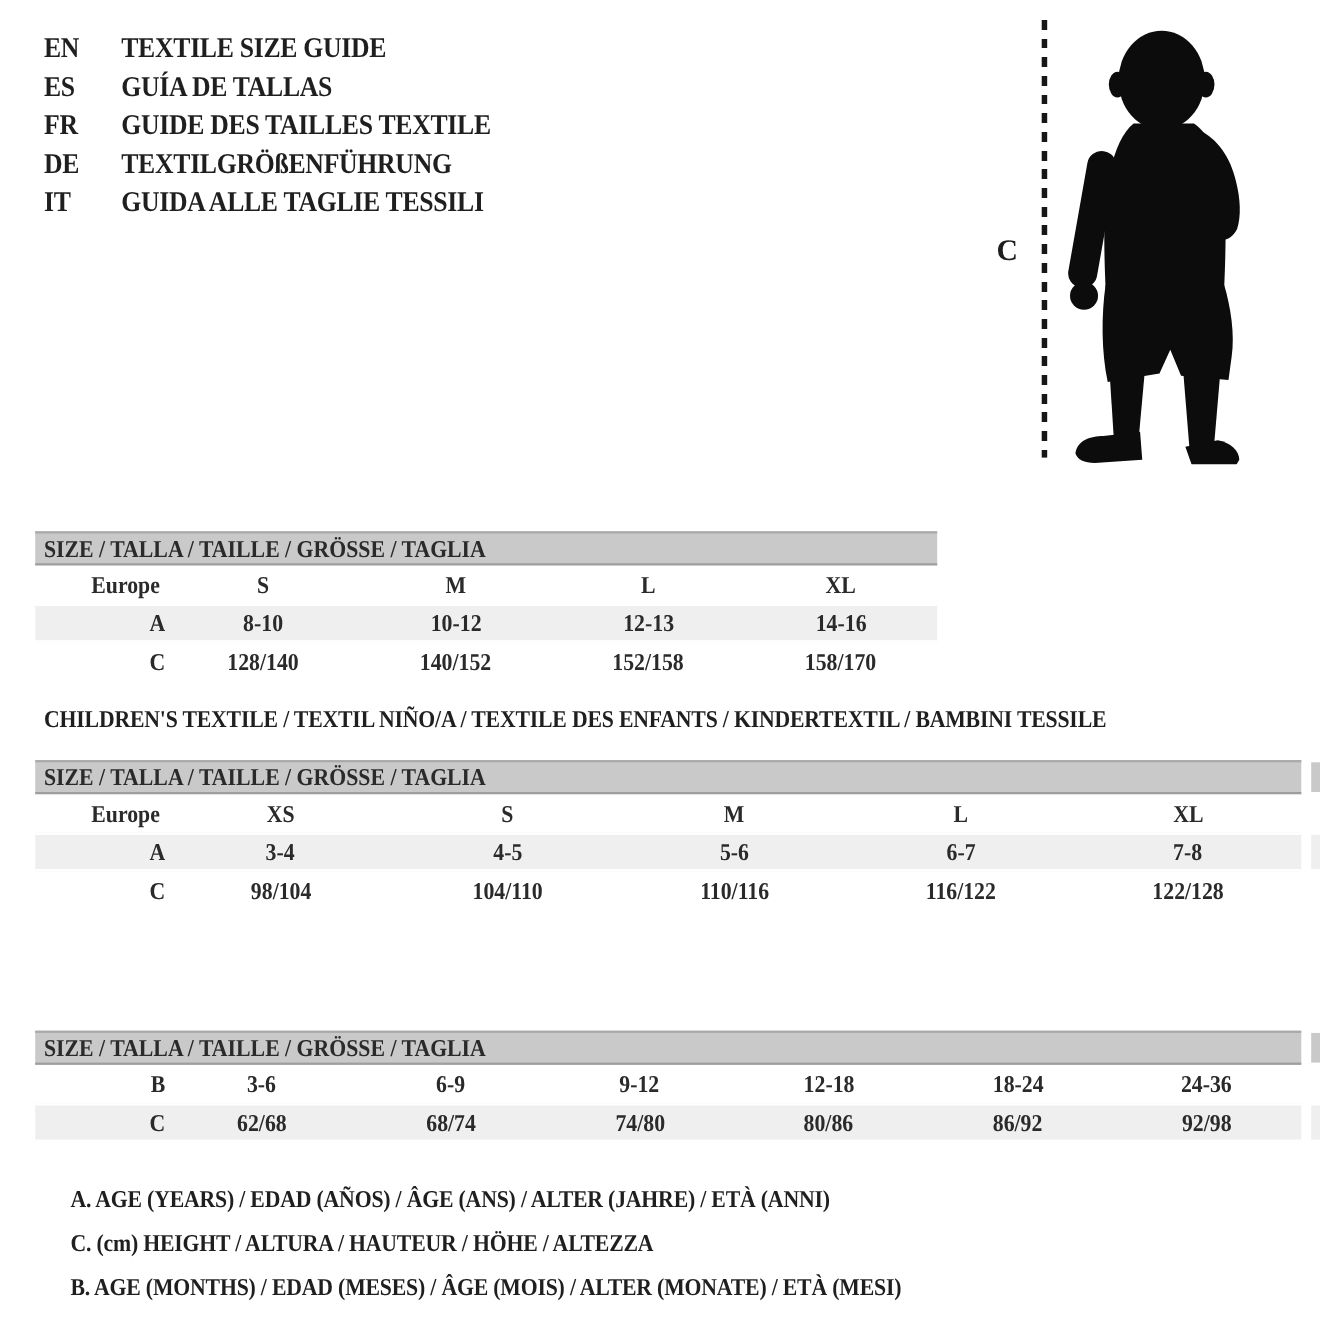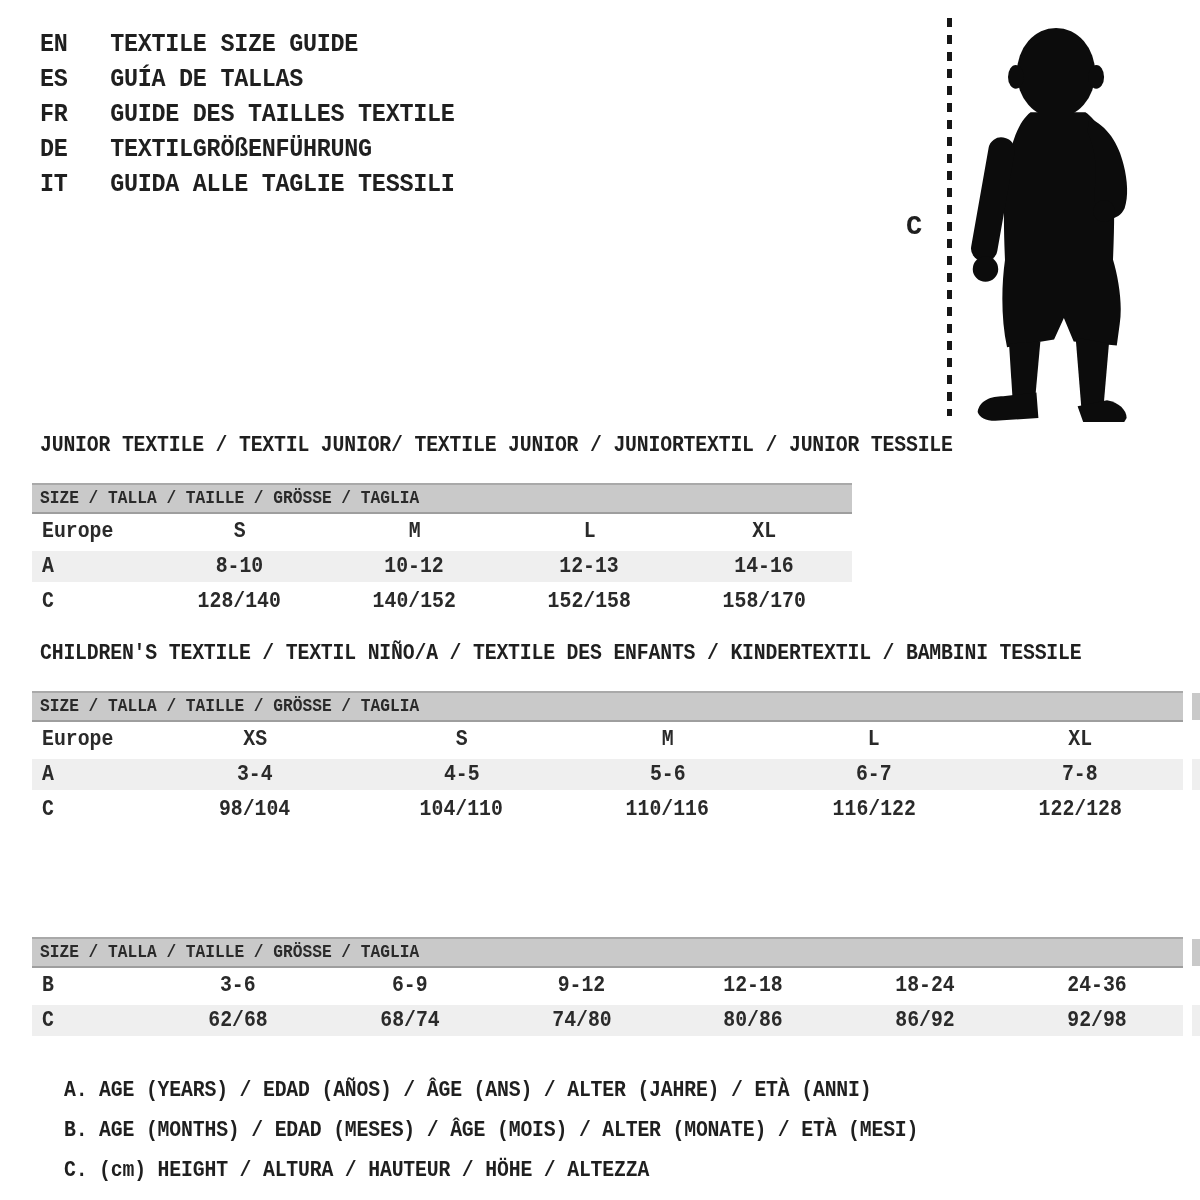--- a/index.html
+++ b/index.html
@@ -1,17 +1,17 @@
 <!DOCTYPE html>
 <html><head>
 <meta charset="utf-8">
 <style>
   html,body{margin:0;padding:0;background:#ffffff;}
   .canvas{position:relative;width:1200px;height:1200px;background:#fff;overflow:hidden;
-          font-family:Liberation Mono, monospace;color:#1f1f1f;}
+          font-family:Liberation Serif, serif;color:#1f1f1f;}
   
   .cnd{display:inline-block;transform:scaleX(0.9);transform-origin:0 50%;white-space:nowrap;}
   .cnd-c{display:inline-block;transform:scaleX(0.9);transform-origin:50% 50%;white-space:nowrap;}
 
   
   .lang-guide{position:absolute;left:40px;top:26px;}
   .lang-row{display:flex;height:35px;align-items:center;font-size:26px;font-weight:700;letter-spacing:-.3px;}
   .lang-code{width:78px;flex:0 0 78px;}
   .lang-title{white-space:nowrap;}
 
@@ -26,25 +26,25 @@
   .st-1{top:428px;}
   .st-2{top:636px;}
   .st-3{top:843px;}
 
   
   .size-table{position:absolute;left:32px;}
   .t1{top:483px;width:820px;}
   .t2{top:691px;width:1151px;}
   .t3{top:937px;width:1151px;}
   .thead{height:31px;box-sizing:border-box;background:#c9c9c9;border-top:2px solid #a9a9a9;border-bottom:2px solid #9e9e9e;
-         padding-left:8px;font-size:18px;font-weight:700;line-height:27px;color:#2a2a2a;}
+         padding-left:8px;font-size:22px;font-weight:700;line-height:27px;color:#2a2a2a;}
   .trow{display:flex;height:35px;align-items:center;font-size:22px;font-weight:700;color:#2a2a2a;box-sizing:border-box;}
   .trow.shaded{background:#efefef;border-top:2px solid #ffffff;border-bottom:2px solid #ffffff;}
   .tcell{flex:1;text-align:center;}
-  .tcell.label{flex:0 0 110px;text-align:left;padding-left:10px;}
+  .tcell.label{flex:0 0 110px;text-align:right;padding-left:10px;}
 
   
   .sliver{position:absolute;left:1192px;width:8px;}
   .sv-h{background:#c9c9c9;height:27px;}
   .sv-r{background:#efefef;height:31px;}
 
   
   .legend{position:absolute;left:40px;top:1070px;}
   .legend-row{height:40px;display:flex;align-items:center;font-size:22px;font-weight:700;letter-spacing:-.2px;margin-left:24px;}
 </style>
@@ -89,23 +89,20 @@
       <path d="M132,98 C150,106 162,124 167,146 C171,162 172,178 168,190 C163,201 150,204 143,196 C137,189 136,178 138,166 C140,150 138,130 130,112 Z"></path>
       <circle cx="147" cy="193" r="11"></circle>
       <path d="M46,242 L156,242 C162,262 166,288 163,308 L160,330 L116,326 L106,302 L96,324 L48,332 C42,304 42,270 46,242 Z"></path>
       <path d="M50,328 L82,326 L76,392 L54,390 Z"></path>
       <path d="M18,398 C20,386 32,382 44,382 L78,378 L80,404 L36,407 C26,407 20,404 18,398 Z"></path>
       <path d="M118,322 L152,328 L146,398 L124,396 Z"></path>
       <path d="M120,392 L150,386 C162,388 170,396 170,404 L166,411 L126,409 Z"></path>
     </g>
   </svg>
 
-  <div class="section-title st-1">
-    <div class="cnd">JUNIOR TEXTILE / TEXTIL JUNIOR/ TEXTILE JUNIOR / JUNIORTEXTIL / JUNIOR TESSILE</div>
-  </div>
   <div class="size-table t1">
     <div class="thead">
       <span class="cnd">SIZE / TALLA / TAILLE / GRÖSSE / TAGLIA</span>
     </div>
     <div class="tbody">
         <div class="trow">
           <div class="tcell label"><span class="cnd">Europe</span></div>
           <div class="tcell"><span class="cnd-c">S</span></div>
           <div class="tcell"><span class="cnd-c">M</span></div>
           <div class="tcell"><span class="cnd-c">L</span></div>
@@ -192,20 +189,20 @@
   <div class="sliver sv-h" style="top:693px;"></div>
   <div class="sliver sv-r" style="top:759px;"></div>
   <div class="sliver sv-h" style="top:939px;"></div>
   <div class="sliver sv-r" style="top:1005px;"></div>
 
   <div class="legend">
     <div class="legend-row">
         <span class="cnd">A. AGE (YEARS) / EDAD (AÑOS) / ÂGE (ANS) / ALTER (JAHRE) / ETÀ (ANNI)</span>
       </div>
     <div class="legend-row">
+        <span class="cnd">C. (cm) HEIGHT / ALTURA / HAUTEUR / HÖHE / ALTEZZA</span>
+      </div>
+    <div class="legend-row">
         <span class="cnd">B. AGE (MONTHS) / EDAD (MESES) / ÂGE (MOIS) / ALTER (MONATE) / ETÀ (MESI)</span>
       </div>
-    <div class="legend-row">
-        <span class="cnd">C. (cm) HEIGHT / ALTURA / HAUTEUR / HÖHE / ALTEZZA</span>
-      </div>
   </div>
 
 </div>
 
 </body></html>

